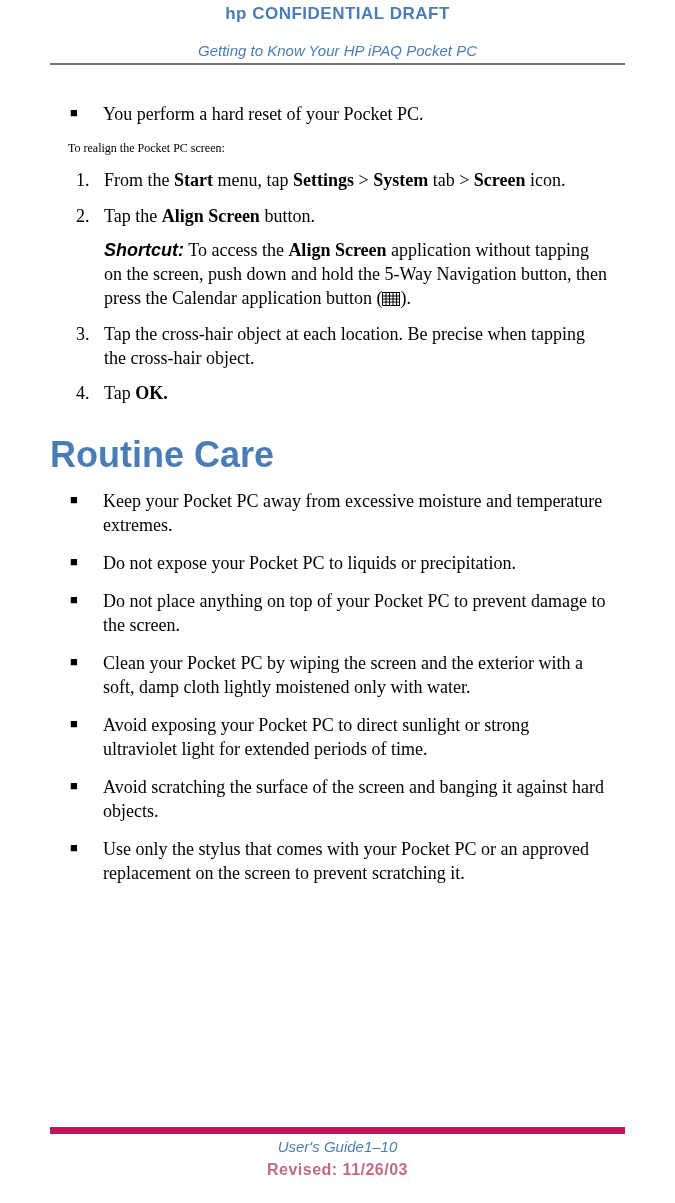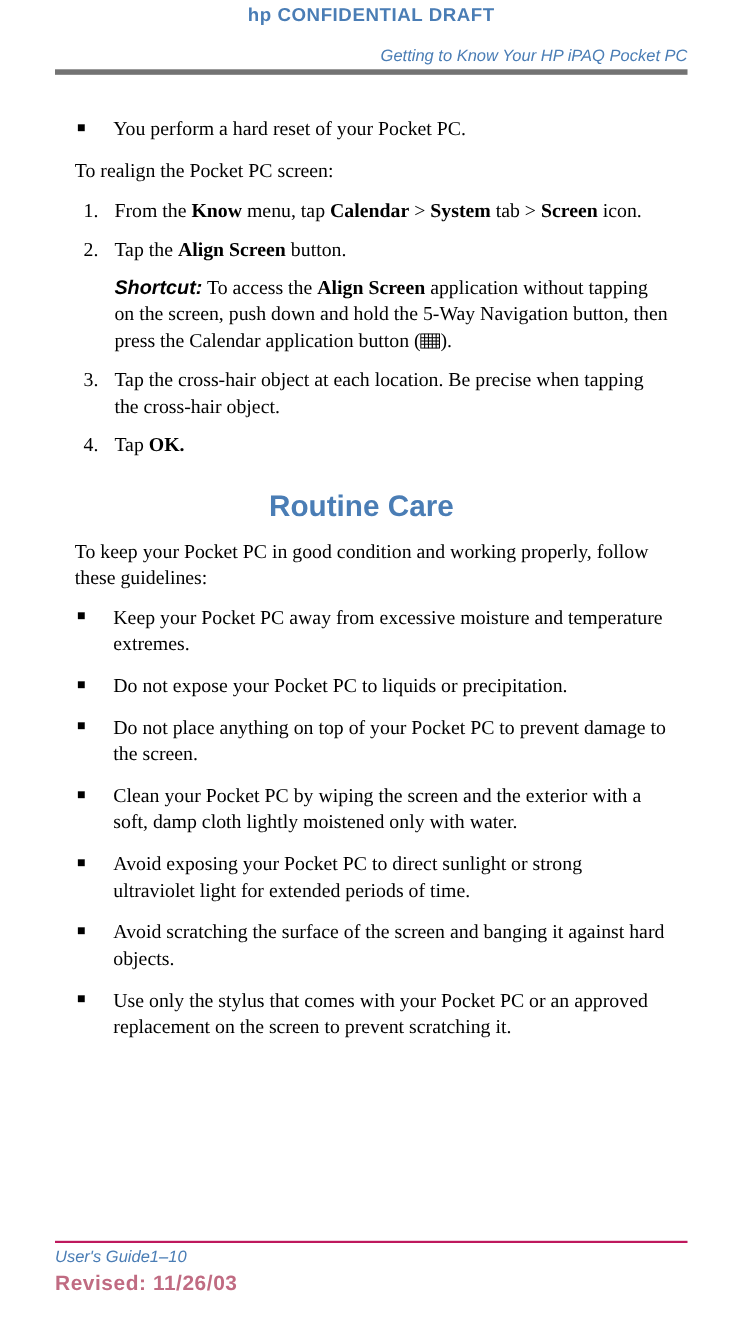--- a/index.html
+++ b/index.html
@@ -23,24 +23,24 @@
       font-size: 17px;
       text-align: center;
       padding-top: 4px;
       letter-spacing: 0.5px;
     }
     .doc-title {
       font-family: Arial, Helvetica, sans-serif;
       font-style: italic;
       color: #4a7db5;
       font-size: 15px;
-      text-align: right;
+      text-align: center;
       padding-top: 18px;
       padding-bottom: 4px;
-      border-bottom: 5px solid #737373;
+      border-bottom: 2px solid #737373;
       margin-bottom: 38px;
     }
     .content {
       padding: 0 18px 0 18px;
     }
     .square-list {
       list-style: none;
       padding-left: 30px;
       font-family: Liberation Serif, serif;
     }
@@ -52,21 +52,21 @@
       padding-left: 5px;
     }
     .square-list li::before {
       content: "■";
       position: absolute;
       left: -28px;
       top: 1px;
       font-size: 13px;
     }
     .intro-para {
-      font-size: 18px;
+      font-size: 12px;
       line-height: 1.33;
       margin-bottom: 12px;
       padding-left: 0;
     }
     .numbered-list {
       list-style: none;
       padding-left: 30px;
     }
     .numbered-list > li {
       font-size: 18px;
@@ -96,48 +96,47 @@
       width: 18px;
       height: 14px;
     }
     .cal-icon svg {
       display: block;
     }
     .section-heading {
       font-family: Arial, Helvetica, sans-serif;
       font-weight: bold;
       color: #4a7db5;
-      font-size: 27px;
+      font-size: 36px;
       margin-top: 28px;
       margin-bottom: 14px;
       margin-left: -18px;
-      text-align: center;
     }
     .footer {
       position: absolute;
       bottom: 24px;
       left: 50px;
       right: 50px;
     }
     .footer-line {
-      border-top: 2px solid #be185d;
+      border-top: 7px solid #be185d;
       padding-top: 4px;
       display: flex;
-      justify-content: flex-start;
+      justify-content: center;
       font-family: Arial, Helvetica, sans-serif;
       font-style: italic;
       color: #4a7db5;
       font-size: 15px;
     }
     .footer-rev {
       font-family: Arial, Helvetica, sans-serif;
       font-weight: bold;
       color: #c06b82;
-      font-size: 19px;
-      text-align: left;
+      font-size: 16px;
+      text-align: center;
       margin-top: 6px;
       letter-spacing: 0.5px;
     }
   </style>
 </head>
 <body>
 
 <div class="header-label">hp CONFIDENTIAL DRAFT</div>
 <div class="doc-title">Getting to Know Your HP iPAQ Pocket PC</div>
 
@@ -145,21 +144,21 @@
 
   <ul class="square-list">
     <li>You perform a hard reset of your Pocket PC.</li>
   </ul>
 
   <p class="intro-para">To realign the Pocket PC screen:</p>
 
   <ol class="numbered-list">
     <li>
       <span class="num">1.</span>
-      <span>From the </span><span class="bold">Know</span><span> menu, tap </span><span class="bold">Calendar</span><span> &gt; </span><span class="bold">System</span><span> tab &gt; </span><span class="bold">Screen</span><span> icon.</span>
+      <span>From the </span><span class="bold">Start</span><span> menu, tap </span><span class="bold">Settings</span><span> &gt; </span><span class="bold">System</span><span> tab &gt; </span><span class="bold">Screen</span><span> icon.</span>
     </li>
     <li>
       <span class="num">2.</span>
       <span>Tap the </span><span class="bold">Align Screen</span><span> button.</span>
       <div class="step-sub">
         <span class="shortcut-label">Shortcut:</span><span> To access the </span><span class="bold">Align Screen</span><span> application without tapping on the screen, push down and hold the 5-Way Navigation button, then press the Calendar application button  (</span><span class="cal-icon"><svg width="18" height="14" viewBox="0 0 18 14">
               <rect x="0.5" y="0.5" width="17" height="13" fill="none" stroke="#000" stroke-width="1"></rect>
               <line x1="0.5" y1="4" x2="17.5" y2="4" stroke="#000" stroke-width="1"></line>
               <line x1="0.5" y1="7" x2="17.5" y2="7" stroke="#000" stroke-width="1"></line>
               <line x1="0.5" y1="10" x2="17.5" y2="10" stroke="#000" stroke-width="1"></line>
@@ -175,21 +174,20 @@
       <span>Tap the cross-hair object at each location. Be precise when tapping the cross-hair object.</span>
     </li>
     <li>
       <span class="num">4.</span>
       <span>Tap </span><span class="bold">OK.</span>
     </li>
   </ol>
 
   <h2 class="section-heading">Routine Care</h2>
 
-  <p class="intro-para">To keep your Pocket PC in good condition and working properly, follow these guidelines:</p>
 
   <ul class="square-list">
     <li>Keep your Pocket PC away from excessive moisture and temperature extremes.</li>
     <li>Do not expose your Pocket PC to liquids or precipitation.</li>
     <li>Do not place anything on top of your Pocket PC to prevent damage to the screen.</li>
     <li>Clean your Pocket PC by wiping the screen and the exterior with a soft, damp cloth lightly moistened only with water.</li>
     <li>Avoid exposing your Pocket PC to direct sunlight or strong ultraviolet light for extended periods of time.</li>
     <li>Avoid scratching the surface of the screen and banging it against hard objects.</li>
     <li>Use only the stylus that comes with your Pocket PC or an approved replacement on the screen to prevent scratching it.</li>
   </ul>

